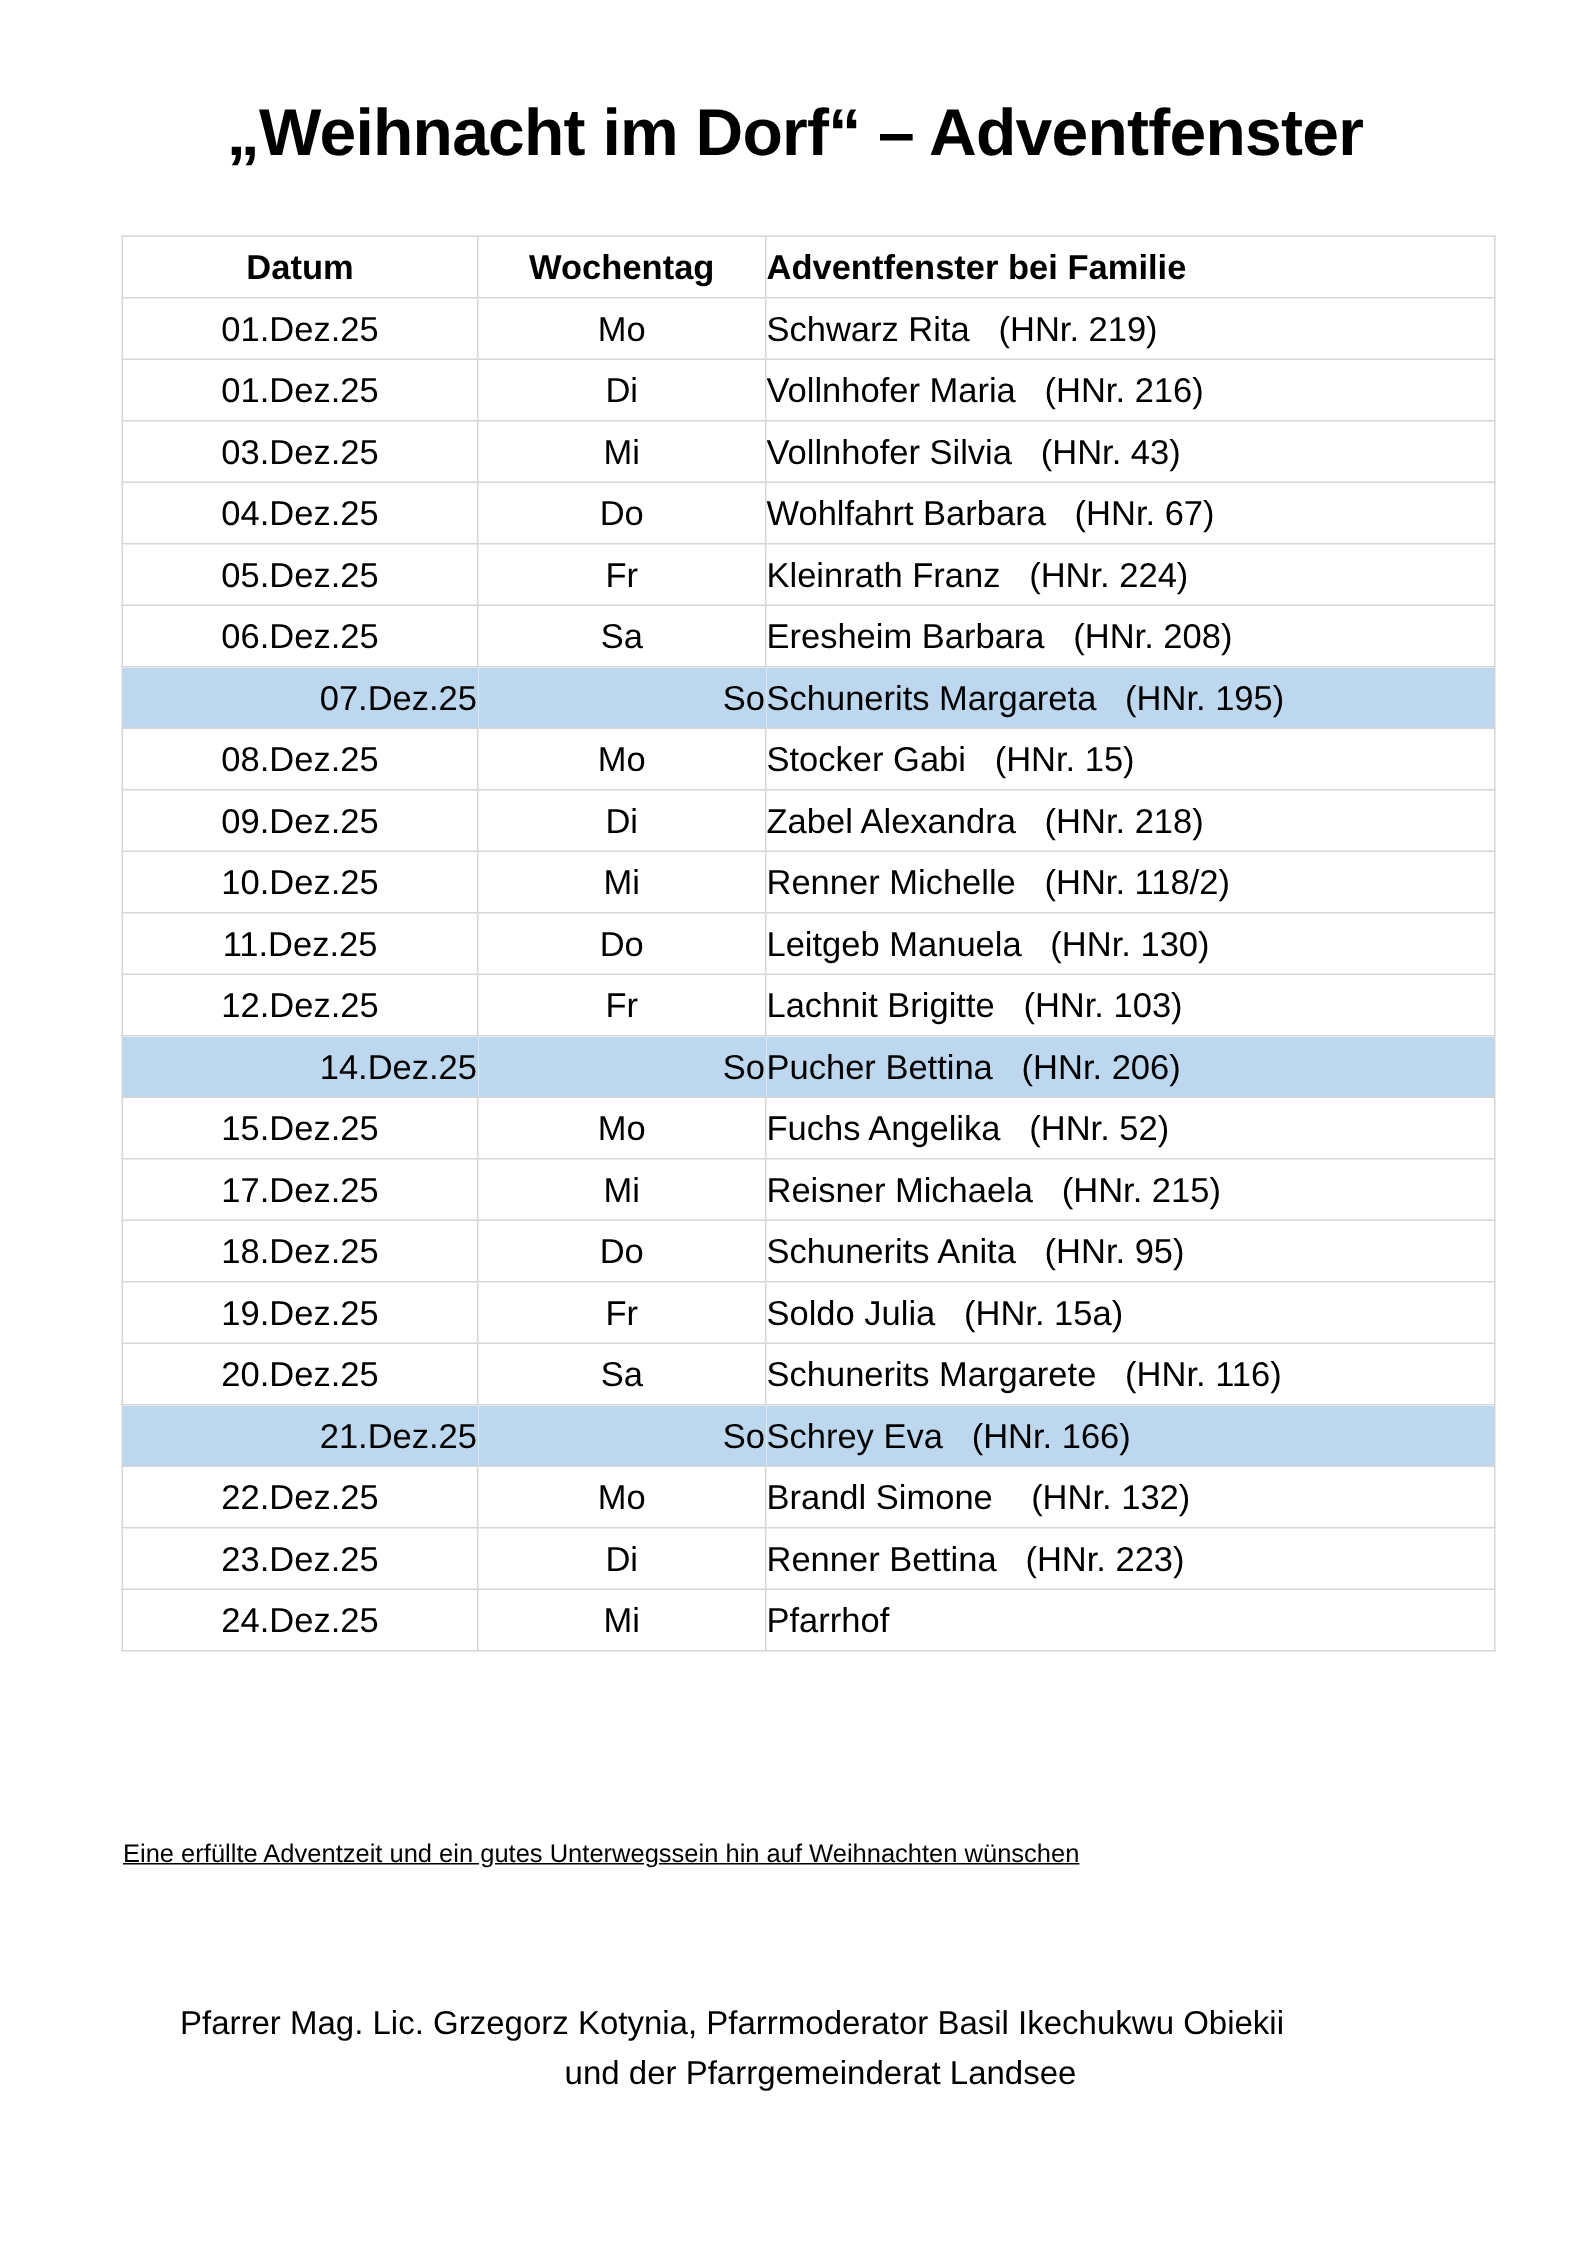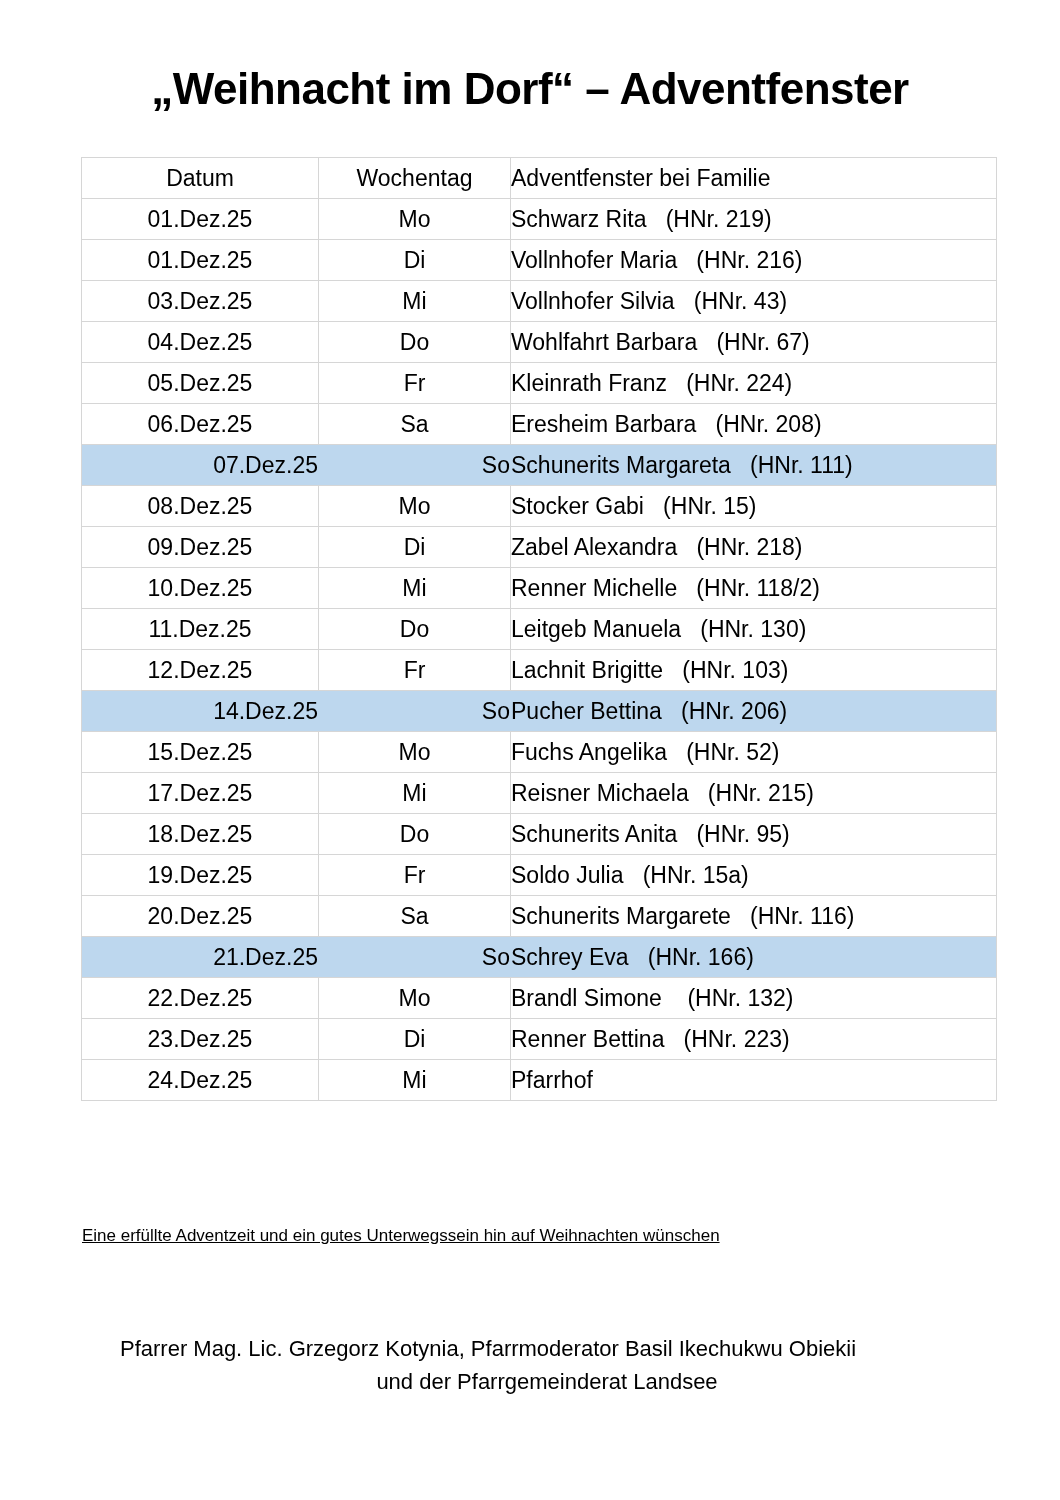--- a/index.html
+++ b/index.html
@@ -43,21 +43,21 @@
   col.c-familie { width: 486px; }
   .schedule th, .schedule td {
     border: 1px solid var(--border, #d6d6d6);
     height: 40px;
     font-size: 23px;
     padding: 0;
     vertical-align: middle;
     white-space: pre;
     overflow: hidden;
   }
-  .schedule th { font-weight: normal; }
+  .schedule th { font-weight: bold; }
   .col-datum, .col-tag { text-align: center; }
   .col-familie { text-align: left; padding-left: 9px; }
   tr.highlight td {
     background: var(--highlight, #bdd7ee);
   }
   tr.highlight td:not(:last-child) { border-right-color: var(--highlight, #bdd7ee); text-align: right; }
   tr.highlight td:not(:first-child) { border-left-color: var(--highlight, #bdd7ee); }
   tr.highlight td:last-child { box-shadow: 10px 0 0 0 var(--highlight, #bdd7ee); }
   p.wish {
     position: absolute;
@@ -134,21 +134,21 @@
 
   <tr>
     <td class="col-datum">06.Dez.25</td>
     <td class="col-tag">Sa</td>
     <td class="col-familie">Eresheim Barbara   (HNr. 208)</td>
   </tr>
 
   <tr class="highlight">
     <td class="col-datum">07.Dez.25</td>
     <td class="col-tag">So</td>
-    <td class="col-familie">Schunerits Margareta   (HNr. 111)</td>
+    <td class="col-familie">Schunerits Margareta   (HNr. 195)</td>
   </tr>
 
   <tr>
     <td class="col-datum">08.Dez.25</td>
     <td class="col-tag">Mo</td>
     <td class="col-familie">Stocker Gabi   (HNr. 15)</td>
   </tr>
 
   <tr>
     <td class="col-datum">09.Dez.25</td>

